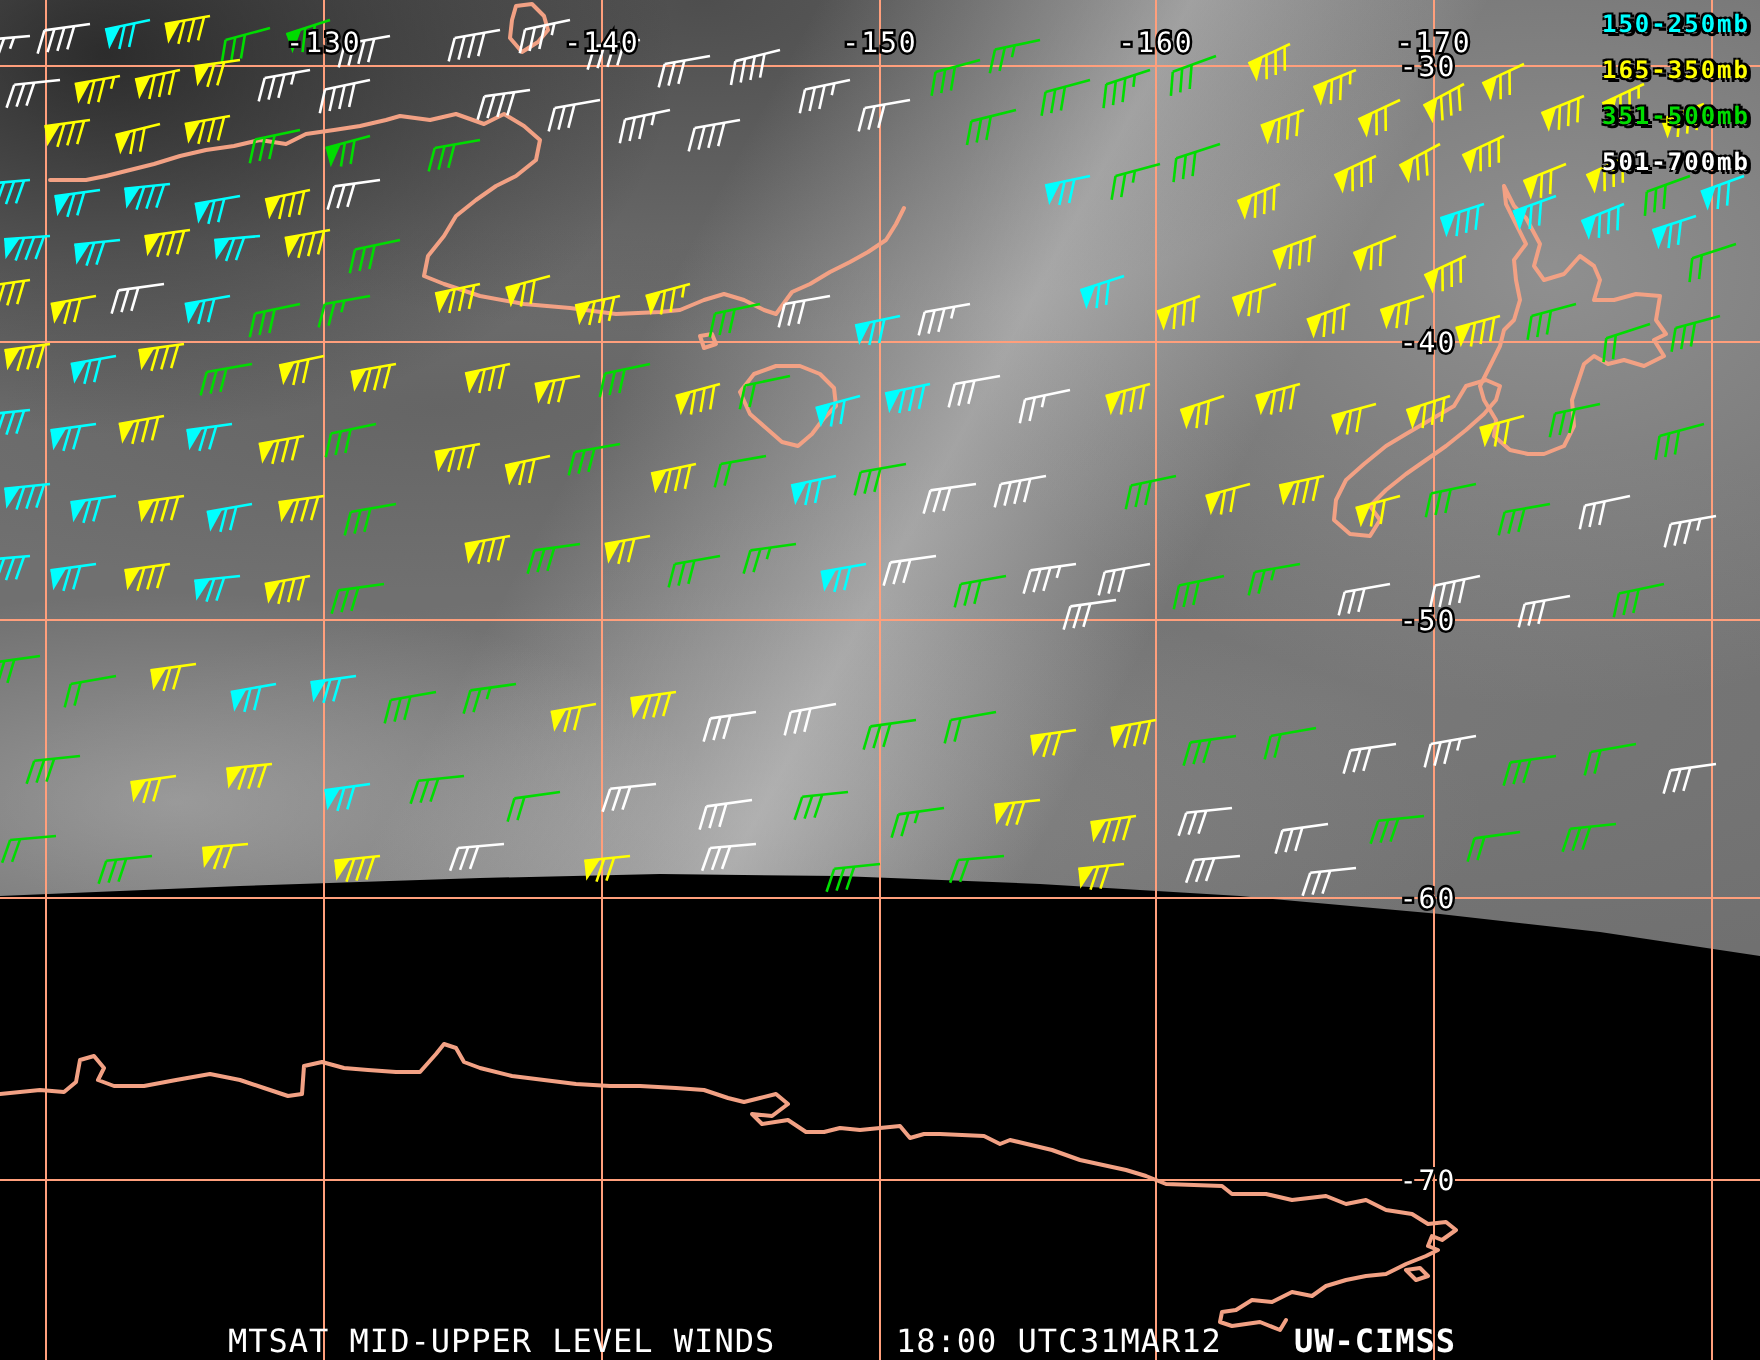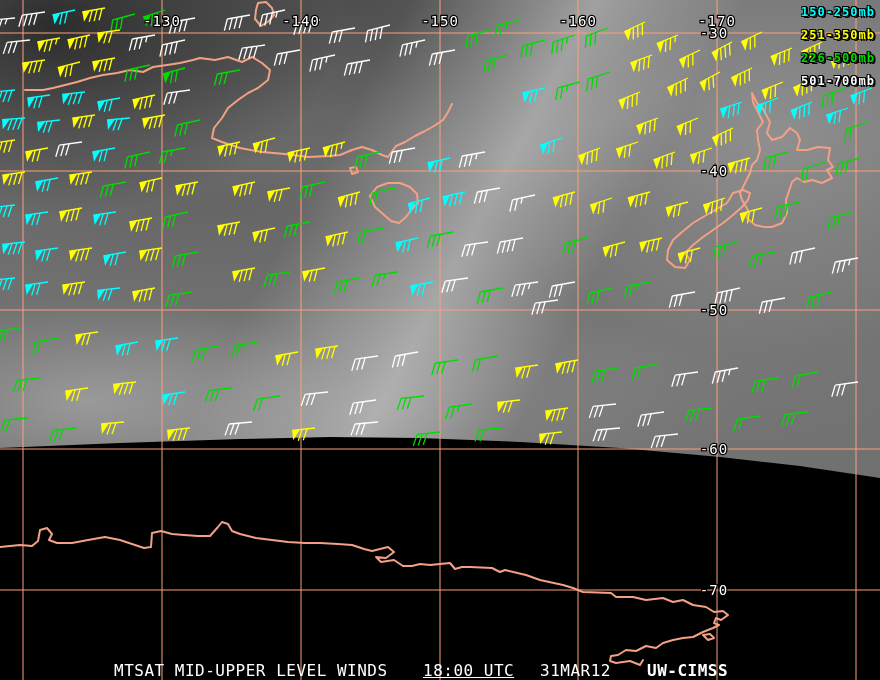--- a/index.html
+++ b/index.html
@@ -16,21 +16,21 @@
       radial-gradient(ellipse 600px 200px at 75% 52%, rgba(140,140,140,.30), rgba(0,0,0,0) 70%),
       radial-gradient(ellipse 500px 130px at 25% 30%, rgba(88,88,88,.45), rgba(0,0,0,0) 70%);}
   svg.map{position:absolute;left:0;top:0;}
   .glabel{font:14px "DejaVu Sans Mono",monospace;fill:#ffffff;stroke:#000;stroke-width:2.5px;paint-order:stroke;letter-spacing:1px;}
   .legend{position:absolute;top:1px;right:5px;text-align:right;}
   .legend .entry{font-weight:bold;font-size:12px;line-height:23px;letter-spacing:1px;
      text-shadow:2px 2px 0 #000,-1px -1px 0 #000,1px -1px 0 #000,-1px 1px 0 #000,2px 0 0 #000;}
   .caption{position:absolute;left:0;bottom:3px;width:880px;height:16px;color:#fff;font-size:16px;}
   .caption span{position:absolute;white-space:pre;letter-spacing:0.5px;}
   .cap-product{left:114px;}
-  .cap-time{left:423px;text-decoration:underline;}
+  .cap-time{left:448px;}
   .cap-date{left:540px;}
   .cap-credit{left:647px;font-weight:bold;}
 </style>
 </head>
 <body>
 
 <div class="stage">
   <div class="satbg"></div>
   <svg class="map" id="map" width="880" height="680" viewBox="0 0 880 680">
       <path d="M0,448 L 120,443 L 240,439 L 330,437 L 420,438 L 520,442 L 620,448 L 720,457 L 800,466 L 880,478 L880,680 L0,680 Z" fill="#000000"></path>
@@ -1486,22 +1486,22 @@
         <text x="717" y="26" text-anchor="middle" class="glabel">-170</text>
         <text x="714" y="38" text-anchor="middle" class="glabel">-30</text>
         <text x="714" y="176" text-anchor="middle" class="glabel">-40</text>
         <text x="714" y="315" text-anchor="middle" class="glabel">-50</text>
         <text x="714" y="454" text-anchor="middle" class="glabel">-60</text>
         <text x="714" y="595" text-anchor="middle" class="glabel">-70</text>
       </g>
     </svg>
   <div class="legend" id="legend">
       <div class="entry" style="color: rgb(0, 255, 255);">150-250mb</div>
-      <div class="entry" style="color: rgb(255, 255, 0);">251-350mb</div>
-      <div class="entry" style="color: rgb(0, 220, 0);">226-500mb</div>
+      <div class="entry" style="color: rgb(255, 255, 0);">165-350mb</div>
+      <div class="entry" style="color: rgb(0, 220, 0);">351-500mb</div>
       <div class="entry" style="color: rgb(255, 255, 255); text-align: center;">501-700mb</div>
     </div>
   <div class="caption">
     <span class="cap-product">MTSAT MID-UPPER LEVEL WINDS</span>
     <span class="cap-time">18:00 UTC</span>
     <span class="cap-date">31MAR12</span>
     <span class="cap-credit">UW-CIMSS</span>
   </div>
 </div>
 

